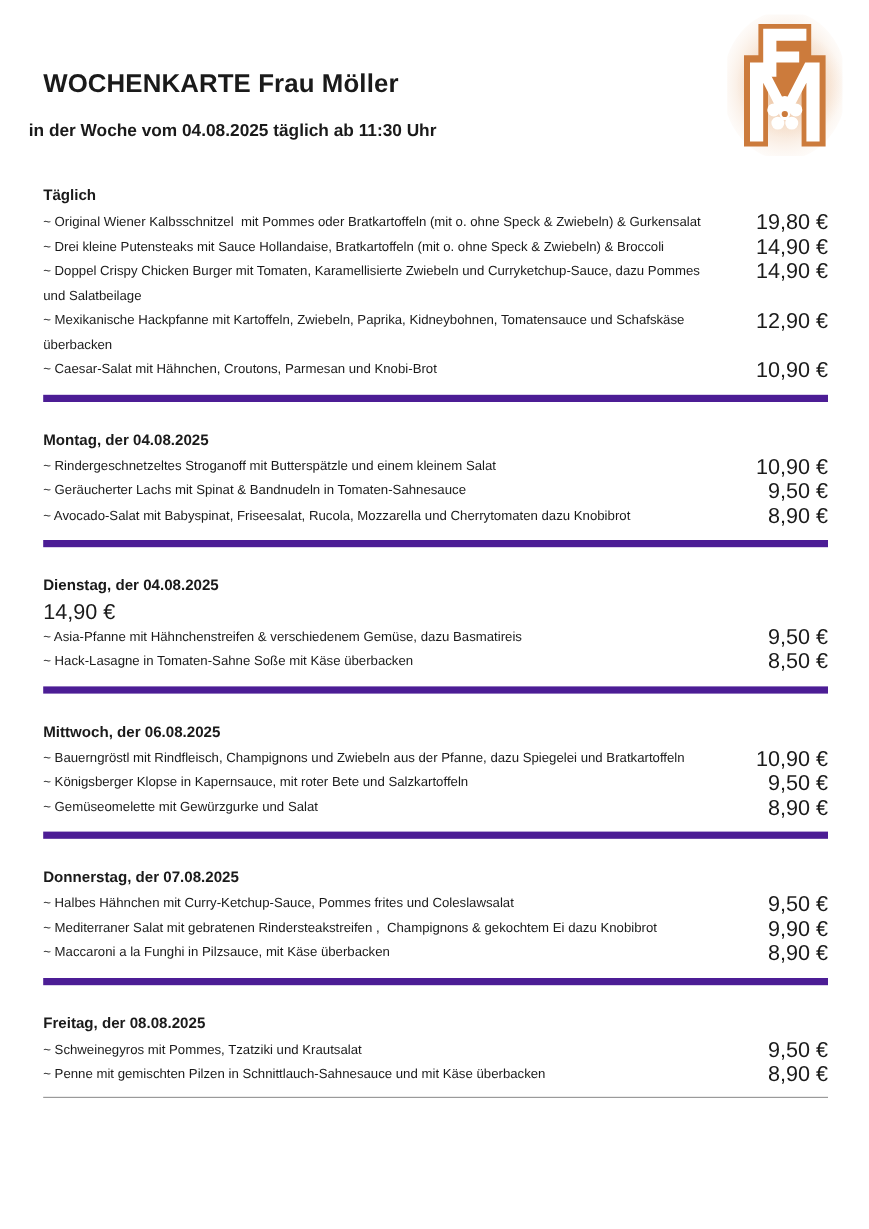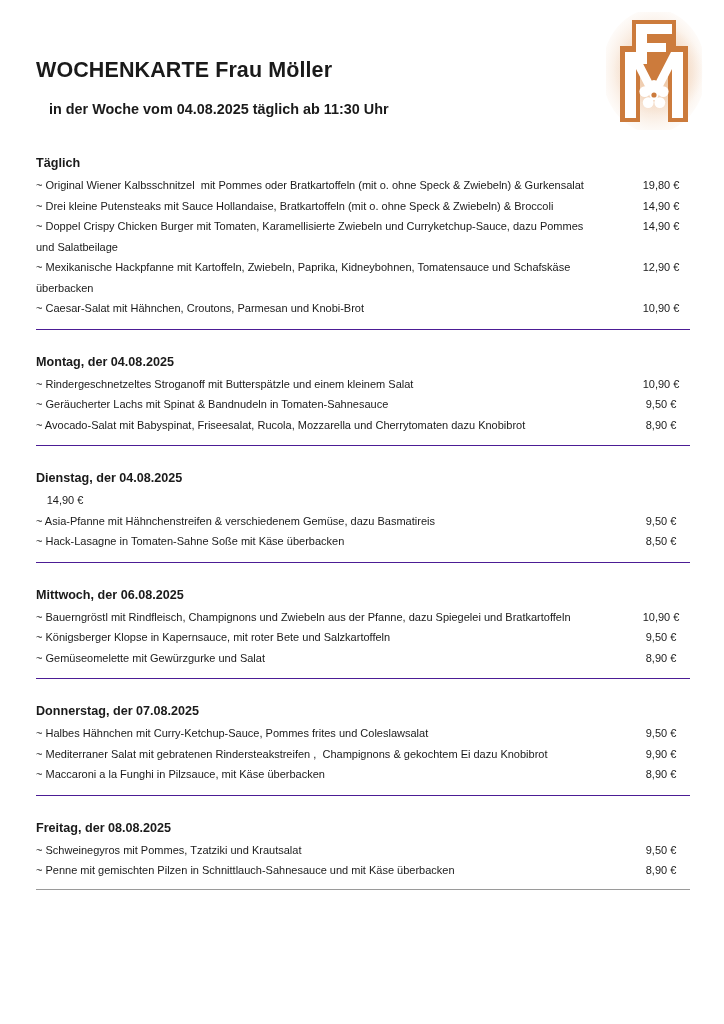--- a/index.html
+++ b/index.html
@@ -55,39 +55,39 @@
     top: 44px;
     left: 36px;
     font-size: 21.5px;
     font-weight: bold;
     letter-spacing: 0.1px;
     white-space: nowrap;
   }
   .subtitle {
     position: absolute;
     top: 101px;
-    left: 49px;
+    left: 24px;
     font-size: 14.4px;
     font-weight: bold;
     white-space: nowrap;
   }
 
   
   .menu {
     position: absolute;
     top: 155px;
     left: 36px;
     width: 654px;
   }
 
   .section {
     padding-bottom: 4px;
   }
   .section + .section {
-    border-top: 1px solid #4c1d95;
+    border-top: 6px solid #4c1d95;
     padding-top: 24px;
     margin-top: 6px;
   }
   .section.last-rule {
     border-bottom: 1px solid #9a9a9a;
     padding-bottom: 8px;
   }
 
   .section-head {
     font-size: 12.6px;
@@ -105,24 +105,24 @@
   }
   .item-name {
     font-size: 11px;
     line-height: 20.5px;
     flex: 1 1 auto;
     padding-right: 14px;
     white-space: pre-wrap;
     max-width: 560px;
   }
   .item-price {
-    font-size: 11px;
+    font-size: 18px;
     line-height: 20.5px;
     flex: 0 0 auto;
-    text-align: center;
+    text-align: right;
     white-space: nowrap;
     min-width: 58px;
   }
 </style>
 </head>
 <body>
 
 <div class="page">
 
   <div class="logo-wrap">

